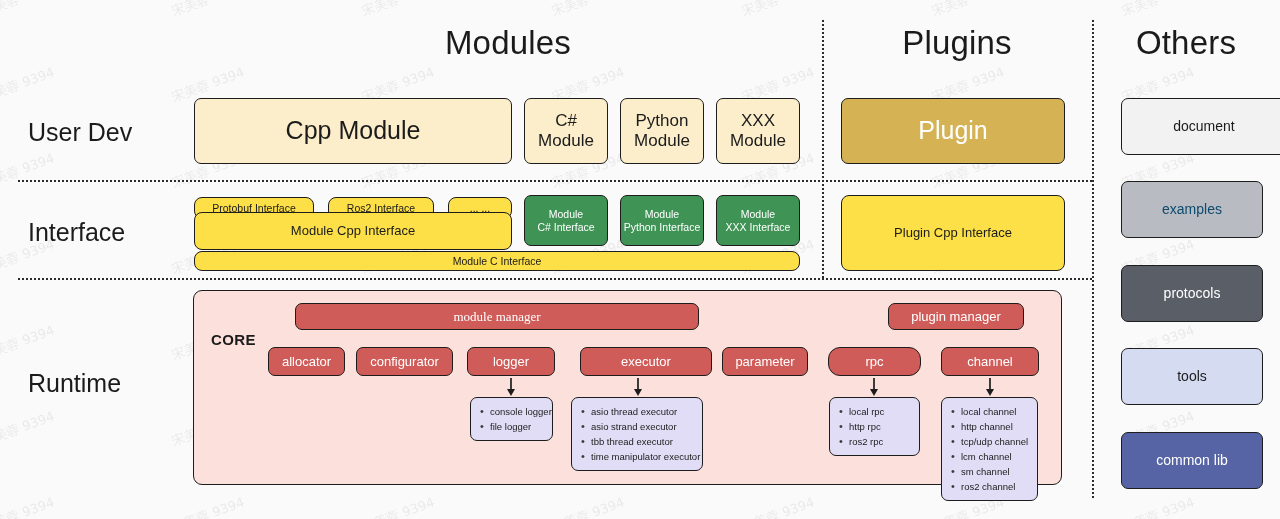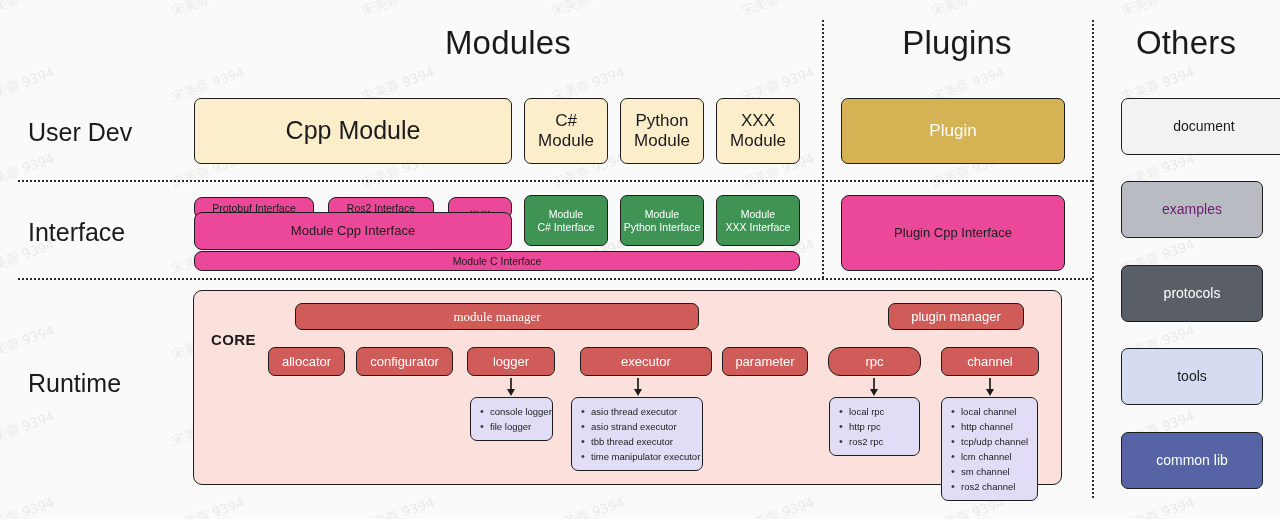--- a/index.html
+++ b/index.html
@@ -35,26 +35,26 @@
   }
 
   
   .box {
     position: absolute; border: 1.6px solid #1d1d1d; border-radius: 7px;
     display: flex; align-items: center; justify-content: center;
     text-align: center; line-height: 1.18; white-space: pre-line;
   }
   .cream  { background: #fceecb; color: #1b1b1b; }
   .gold   { background: #d5b354; color: #ffffff; }
-  .mint   { background: #ec4899; color: #1b1b1b; border-radius: 8px; }
+  .mint   { background: #fde047; color: #1b1b1b; border-radius: 8px; }
   .green  { background: #3f9455; color: #ffffff; }
   .red    { background: #cf5c58; color: #ffffff; }
 
   .g-doc  { background: #f2f2f2; color: #1b1b1b; }
-  .g-ex   { background: #b8bcc2; color: #701a75; }
+  .g-ex   { background: #b8bcc2; color: #0c4a6e; }
   .g-prot { background: #5a5f67; color: #ffffff; }
   .g-tool { background: #d5dcf2; color: #1b1b1b; }
   .g-comm { background: #5664a6; color: #ffffff; }
 
   
   #core-panel {
     position: absolute; background: #fbe0dc;
     border: 1.6px solid #1d1d1d; border-radius: 9px;
   }
   #core-label {
@@ -153,21 +153,21 @@
   <div class="rowlabel" style="left:28px; top:371px;">Runtime</div>
 
   <div class="box cream" style="left:194px; top:98px; width:318px; height:66px; font-size:25px;">Cpp Module</div>
   <div class="box cream" style="left:524px; top:98px; width:84px; height:66px; font-size:17px;">C#
 Module</div>
   <div class="box cream" style="left:620px; top:98px; width:84px; height:66px; font-size:17px;">Python
 Module</div>
   <div class="box cream" style="left:716px; top:98px; width:84px; height:66px; font-size:17px;">XXX
 Module</div>
 
-  <div class="box gold" style="left:841px; top:98px; width:224px; height:66px; font-size:17px;">Plugin</div>
+  <div class="box gold" style="left:841px; top:98px; width:224px; height:66px; font-size:25px;">Plugin</div>
 
   <div class="box mint" style="left:194px; top:197px; width:120px; height:22px; font-size:10.5px;">Protobuf Interface</div>
   <div class="box mint" style="left:328px; top:197px; width:106px; height:22px; font-size:10.5px;">Ros2 Interface</div>
   <div class="box mint" style="left:448px; top:197px; width:64px; height:22px; font-size:10.5px;">... ...</div>
 
   <div class="box mint" style="left:194px; top:212px; width:318px; height:38px; font-size:13px;">Module Cpp Interface</div>
   <div class="box mint" style="left:194px; top:251px; width:606px; height:20px; font-size:10.5px;">Module C Interface</div>
 
   <div class="box green" style="left:524px; top:195px; width:84px; height:51px; font-size:10.5px;">Module
 C# Interface</div>

